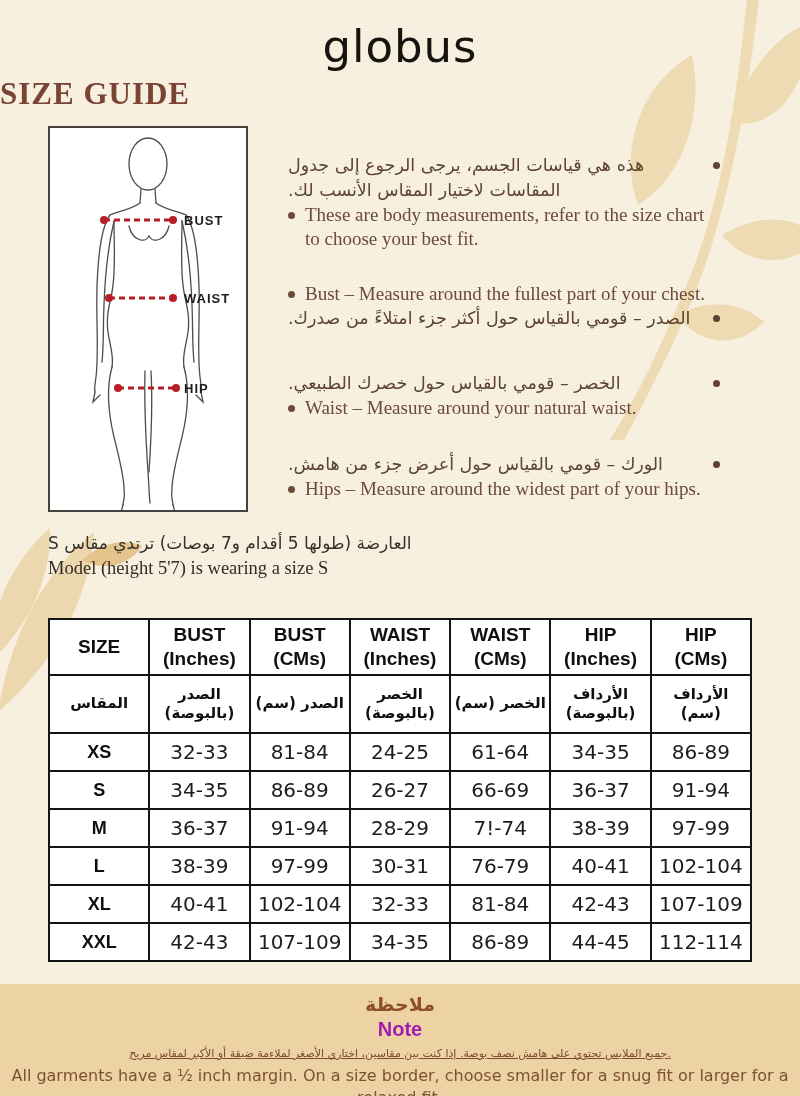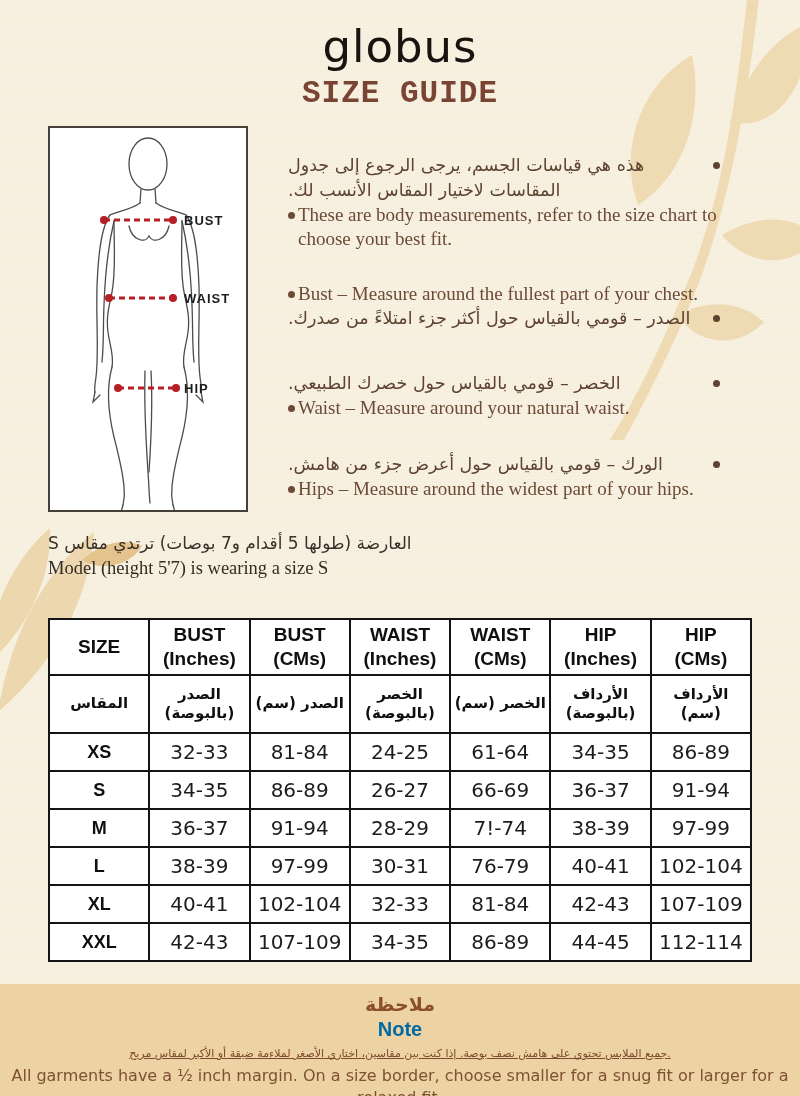--- a/index.html
+++ b/index.html
@@ -7,30 +7,30 @@
     position:relative;width:800px;height:1096px;overflow:hidden;
     background:#f7efde;
     background-image:repeating-linear-gradient(0deg, rgba(255,255,255,.16) 0 1px, rgba(0,0,0,0) 1px 3px);
     font-family:"DejaVu Sans",sans-serif;
   }
   .deco{position:absolute;z-index:0;}
   .layer{position:absolute;z-index:1;}
 
   
   .brand{top:20px;left:0;width:800px;text-align:center;font-size:45px;color:#17130f;letter-spacing:1px;}
-  .title{top:76px;left:0;width:800px;text-align:center;font-family:Liberation Mono, monospace;
+  .title{top:76px;left:0;width:800px;text-align:left;font-family:Liberation Serif, serif;
          font-weight:bold;font-size:31px;color:#7a4434;letter-spacing:1px;}
 
   
   .diagram-box{top:126px;left:48px;width:200px;height:386px;background:#ffffff;border:2px solid #45403a;box-sizing:border-box;}
 
   
   .bullets{top:0;left:288px;width:432px;height:520px;}
   .group{position:absolute;left:0;width:432px;}
-  .b-line{display:flex;gap:3px;align-items:flex-start;justify-content:flex-end;}
+  .b-line{display:flex;gap:10px;align-items:flex-start;justify-content:flex-end;}
   .b-line.rtl{direction:rtl;}
   .dot{width:7px;height:7px;border-radius:50%;background:#5d4330;margin-top:9px;flex:none;}
   .b-line.ltr .dot{background:#6b4a36;}
   .txt{flex:1;}
   .ar{font-size:17.5px;color:#5d4330;line-height:25px;direction:rtl;text-align:left;}
   .en{font-family:"Liberation Serif","DejaVu Serif",serif;font-size:19px;color:#6b4a36;line-height:24px;text-align:left;}
 
   
   .model-note{top:530px;left:48px;width:420px;}
   .ar-model{font-size:17px;color:#37302a;line-height:26px;direction:rtl;text-align:left;}
@@ -41,21 +41,21 @@
   .size-table th,.size-table td{border:2px solid #141414;text-align:center;vertical-align:middle;padding:0;background:#fff;}
   .hdr-en th{height:54px;font-family:"Liberation Sans",sans-serif;font-weight:bold;font-size:19px;color:#0f0f0f;line-height:1.25;}
   .hdr-en .l1,.hdr-en .l2{display:block;}
   .hdr-ar th{height:56px;font-size:15px;font-weight:bold;color:#0f0f0f;direction:rtl;line-height:1.3;}
   .data-row td{height:36px;font-size:20px;color:#1c1c1c;border-radius:15px;}
   .data-row td.size{font-family:"Liberation Sans",sans-serif;font-weight:bold;font-size:18px;color:#0f0f0f;}
 
   
   .note-band{top:984px;left:0;width:800px;height:112px;background:#edd2a3;text-align:center;}
   .note-h-ar{padding-top:8px;font-size:19px;font-weight:bold;color:#8c4e2c;line-height:24px;}
-  .note-h-en{font-family:"Liberation Sans",sans-serif;font-size:20px;font-weight:bold;color:#0369a1;line-height:26px;}
+  .note-h-en{font-family:"Liberation Sans",sans-serif;font-size:20px;font-weight:bold;color:#a21caf;line-height:26px;}
   .note-b-ar{font-size:11px;color:#7c4a2d;line-height:23px;text-decoration:underline;}
   .note-b-en{font-size:16px;color:#7d5134;line-height:22px;}
 </style>
 </head>
 <body>
 
 <div class="page">
 
   <svg class="deco" style="right:0;top:0;" width="220" height="440" viewBox="0 0 220 440">
     <g fill="#eedbb4" stroke="none">

